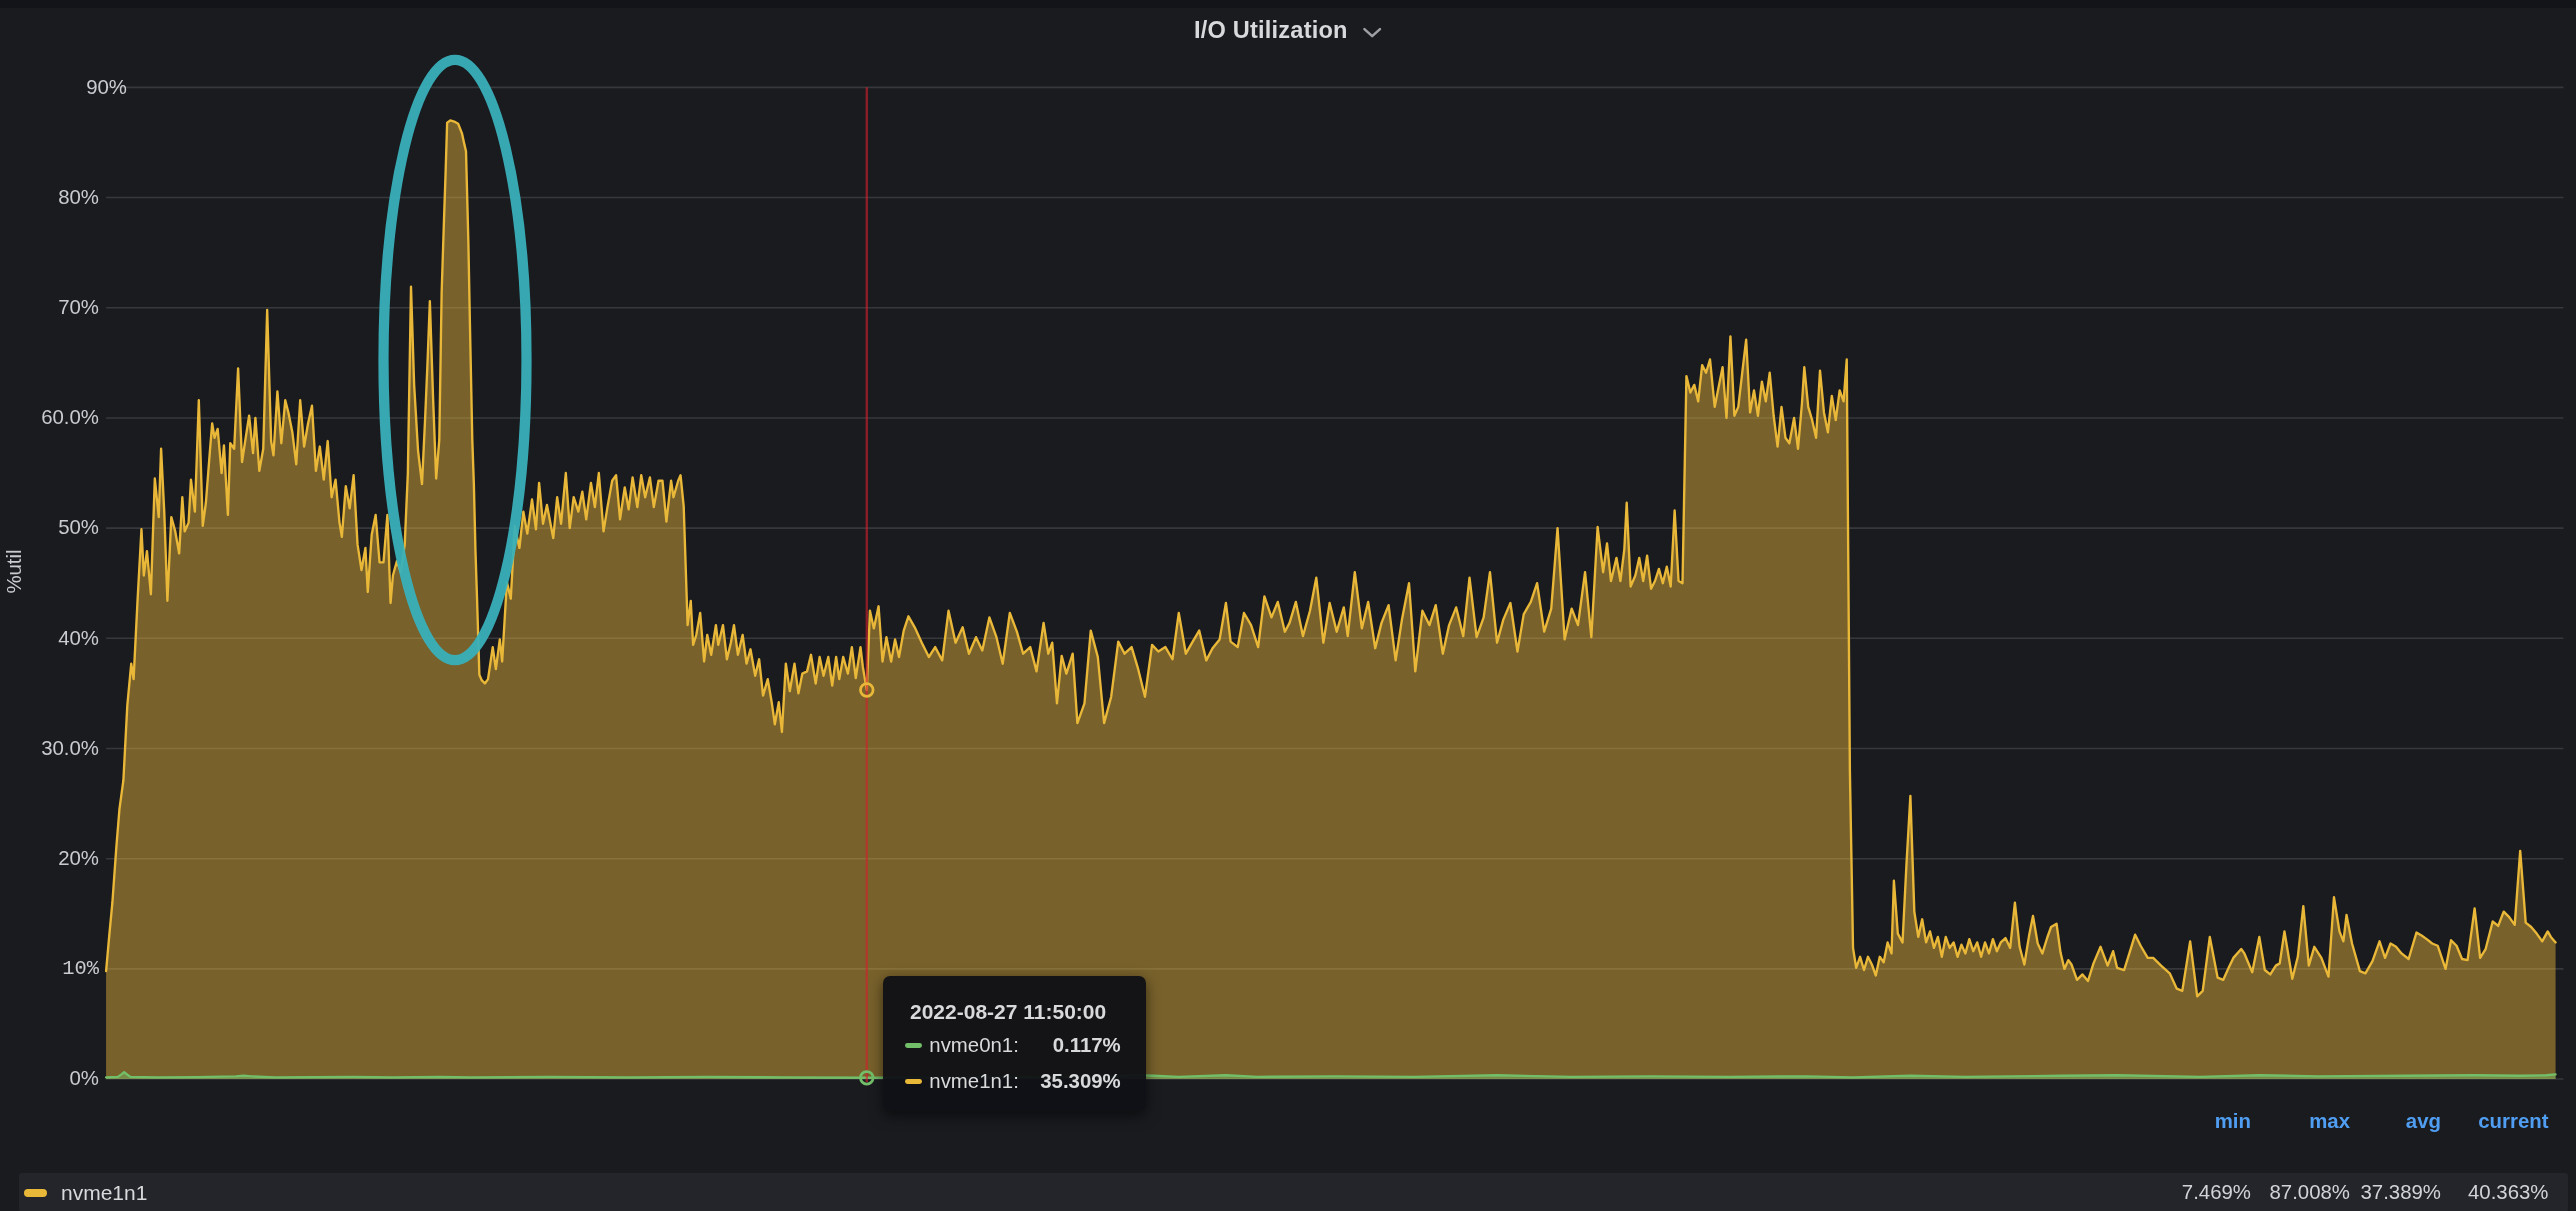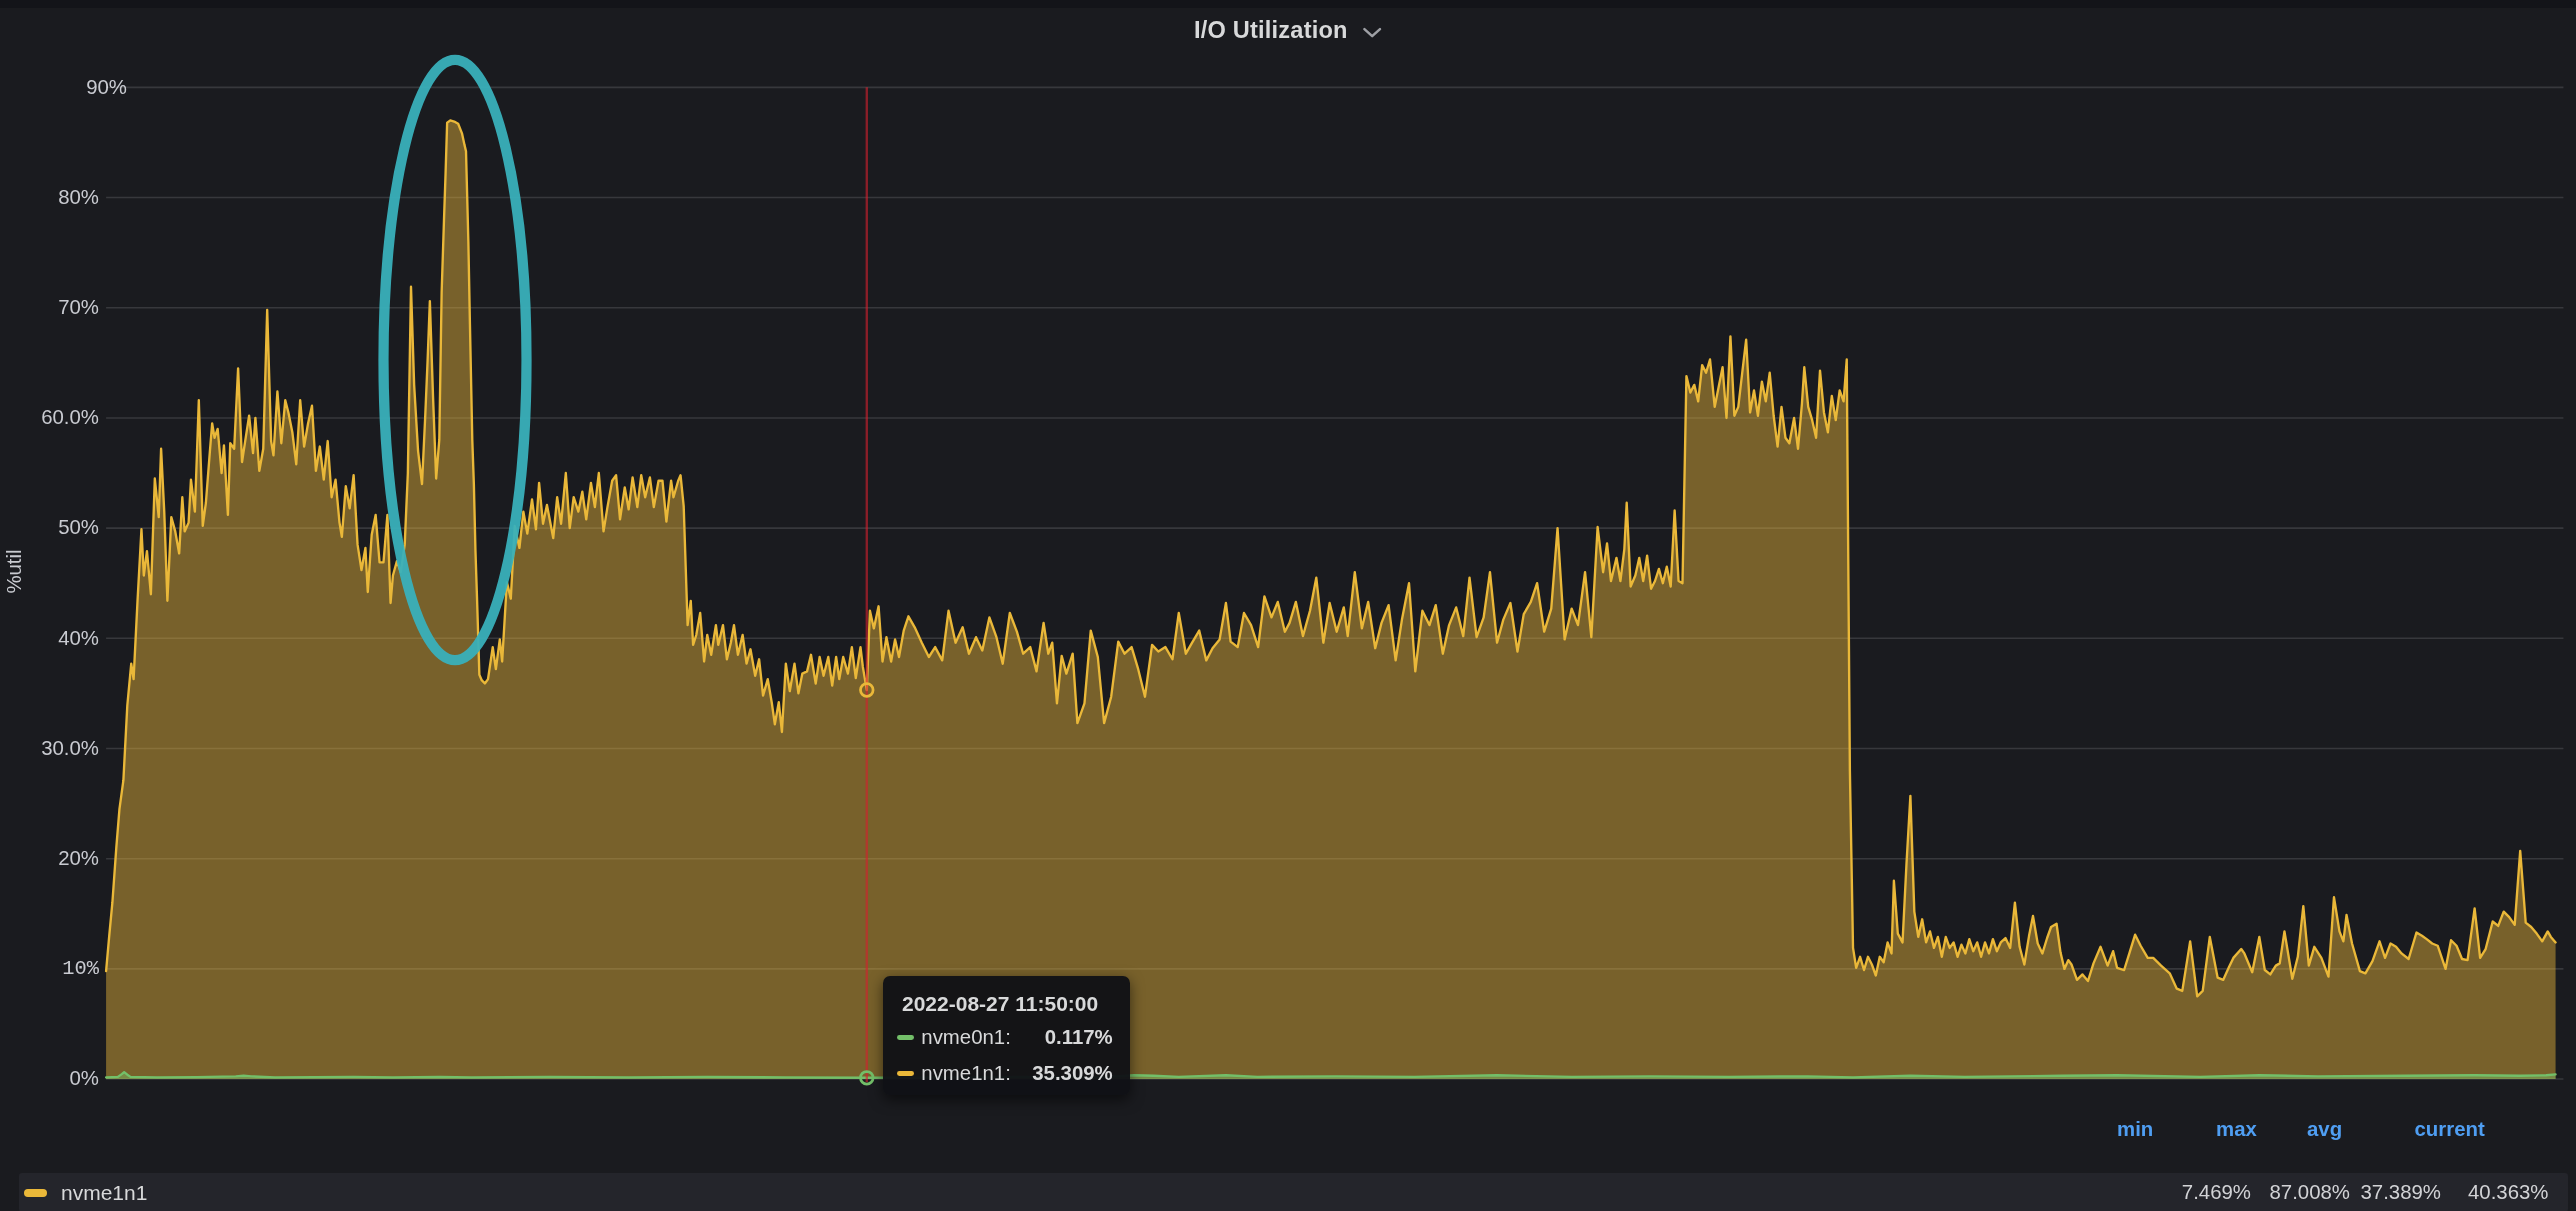--- a/index.html
+++ b/index.html
@@ -13,32 +13,32 @@
   .caret{margin-top:4.7px;}
   .axis-title{position:absolute;left:-49px;top:560px;width:126px;text-align:center;
        color:#c9cbd1;font-size:20.4px;transform:rotate(-90deg);}
   #y-ticks{position:absolute;left:0;top:0;}
   .y-tick{position:absolute;left:0;width:99px;text-align:right;color:#c9cbd1;
        font-size:20.4px;line-height:25px;}
   #chart-svg{position:absolute;left:0;top:0;}
   
   .tooltip{position:absolute;left:883px;top:976px;width:247px;height:119px;
        background:rgba(16,17,22,.96);border-radius:7px;z-index:5;
-       box-shadow:0 4.7px 14px rgba(0,0,0,.55);padding:0;color:#d8d9da;}
+       box-shadow:0 4.7px 14px rgba(0,0,0,.55);padding:8px;color:#d8d9da;}
   .tt-title{margin:15.7px 19px 7.9px 19px;font-size:21px;font-weight:700;white-space:nowrap;}
   .tt-row{position:relative;margin:7.9px 17.3px 0 14px;height:28px;display:flex;align-items:center;text-align:right;}
   .tt-swatch{width:17.3px;height:4.7px;border-radius:2.4px;flex:0 0 auto;margin-right:7px;}
   .tt-name{font-size:20.4px;}
   .tt-val{position:absolute;right:0;font-size:20.4px;font-weight:700;}
   
   .legend{position:absolute;left:0;top:1094px;width:2576px;height:118px;}
   .lg-highlight{position:absolute;left:19px;right:7.9px;top:79px;height:39px;
        background:#24252b;border-radius:3.1px;}
-  .lg-h{position:absolute;top:16px;height:35px;line-height:38px;color:#4f9ef2;
-       font-size:20.4px;font-weight:700;text-align:left;width:134px;cursor:pointer;}
+  .lg-h{position:absolute;top:8px;height:35px;line-height:38px;color:#4f9ef2;
+       font-size:20.4px;font-weight:700;text-align:right;width:134px;cursor:pointer;}
   .lg-row{position:absolute;left:0;width:100%;height:38px;}
   .lg-row .swatch{position:absolute;left:23.6px;top:15.7px;width:23.6px;height:7.9px;border-radius:3.9px;}
   .lg-label{position:absolute;left:61px;top:0;line-height:39px;color:#d8d9da;
        font-size:21px;cursor:pointer;}
   .lg-val{position:absolute;top:0;line-height:39px;color:#d2d3d6;font-size:20.4px;
        width:141px;text-align:right;}
   .r-min{right:325px;} .r-max{right:226px;} .r-avg{right:135px;} .r-cur{right:27.5px;}
 </style>
 </head>
 <body>

